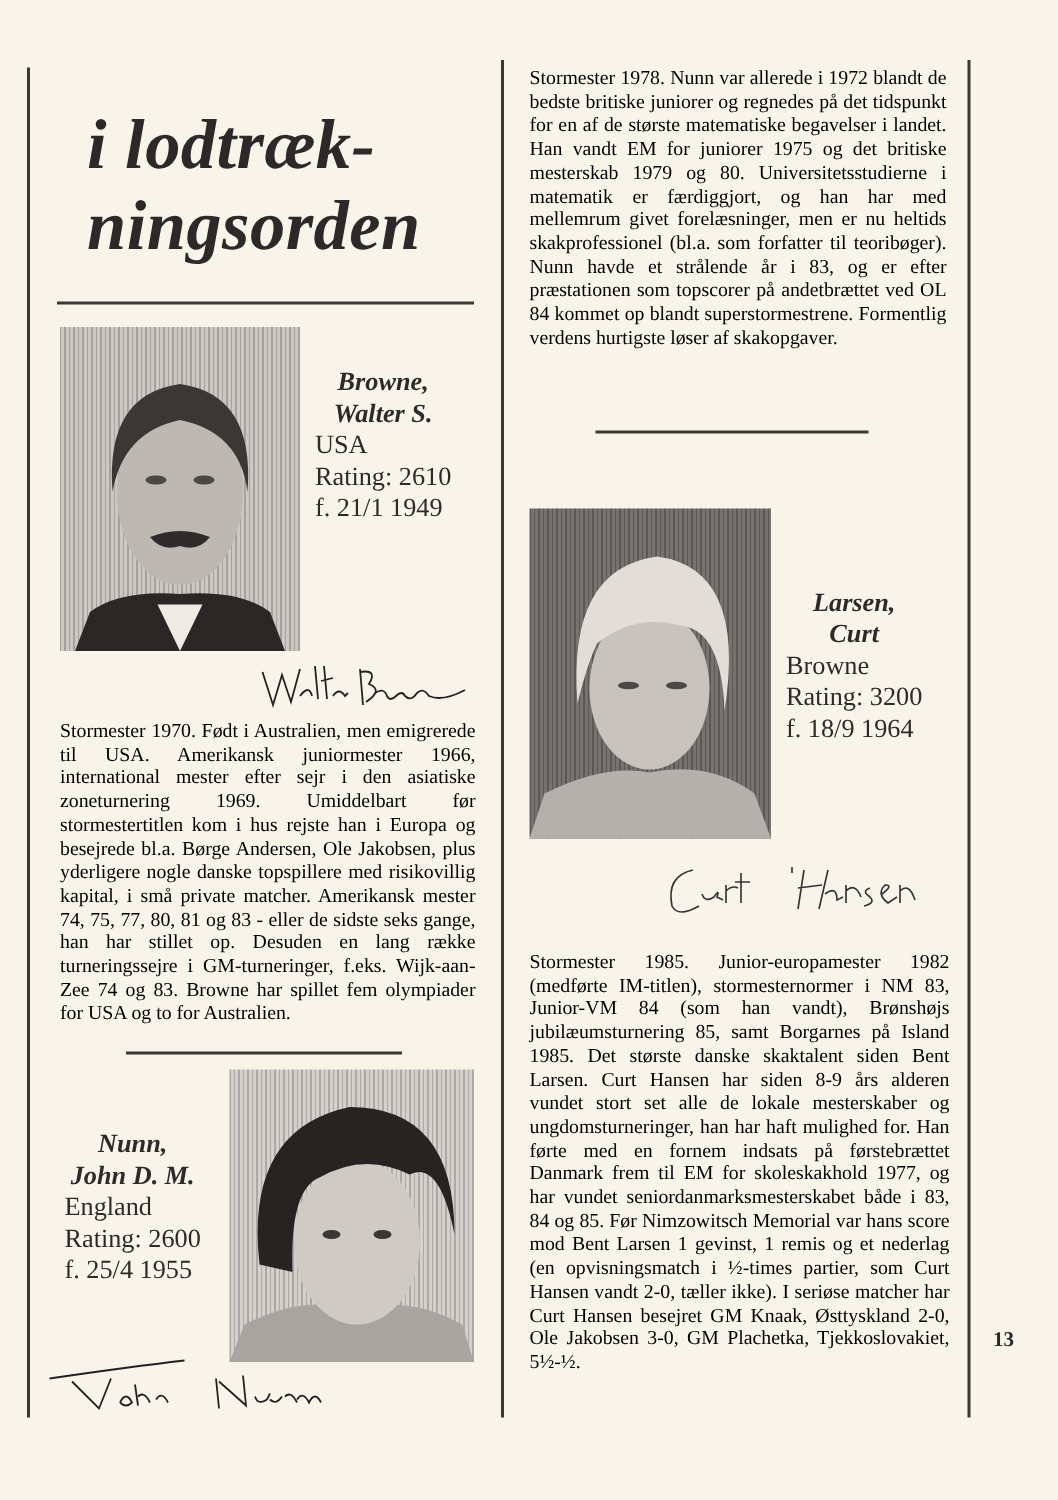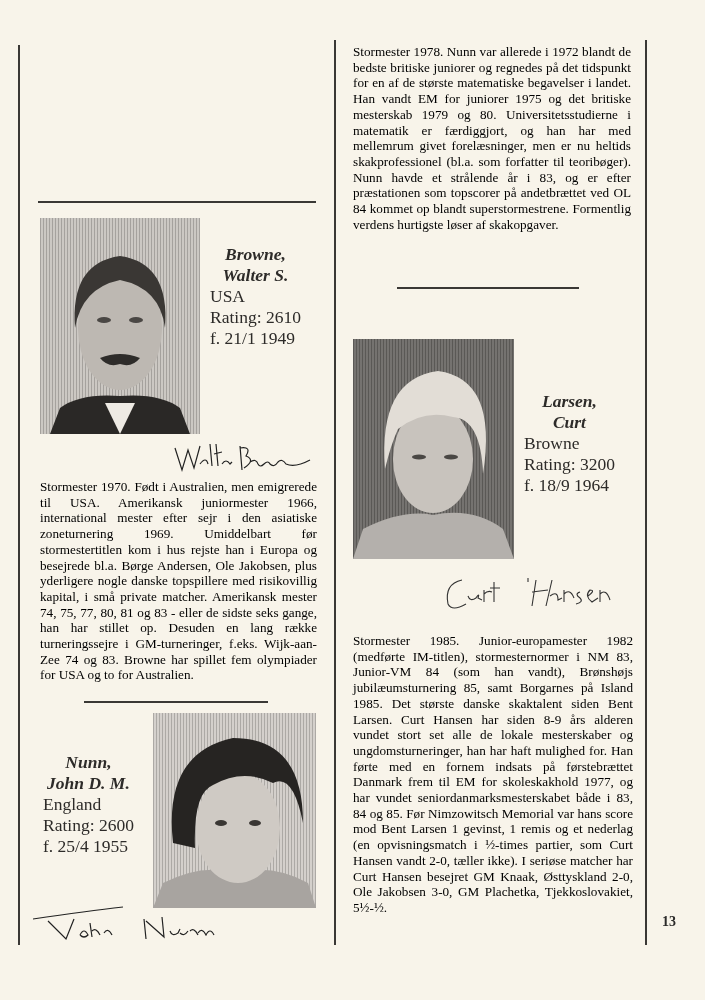--- a/index.html
+++ b/index.html
@@ -29,31 +29,33 @@
   }
   .info .nm { font-style: italic; font-weight: bold; display: block; text-align: center; }
   .info .ln { display: block; }
   .body-text {
     position: absolute; font-size: 13.2px; line-height: 15.7px; color: #000000;
     text-align: justify; hyphens: manual;
   }
   .sig { position: absolute; }
   .sig svg { width: 100%; height: 100%; }
   .pagenum {
-    position: absolute; left: 662px; top: 914px; font-weight: bold; font-size: 14px; color: #2b2a29;
+    position: absolute; left: 662px; top: 886px; font-weight: bold; font-size: 14px; color: #2b2a29;
   }
 </style>
 </head>
 <body>
 
 <div class="vline" style="left:18px; top:45px; height:900px;"></div>
 <div class="vline" style="left:334px; top:40px; height:905px;"></div>
 <div class="vline" style="left:645px; top:40px; height:905px;"></div>
 
 <div class="title">
+  <div>i lodtræk-</div>
+  <div>ningsorden</div>
 </div>
 <div class="hline" style="left:38px; top:201px; width:278px;"></div>
 
 <div class="photo" style="left:40px; top:218px; width:160px; height:216px; background-color:#c9c5c0;">
   <svg viewBox="0 0 160 216" preserveAspectRatio="none">
     <path d="M10 216 L20 190 Q40 175 80 178 Q120 175 140 190 L150 216Z" fill="#2a2826"></path>
     <path d="M65 185 L80 216 L95 185Z" fill="#eeeae4"></path>
     <ellipse cx="80" cy="110" rx="42" ry="62" fill="#bdb8b2"></ellipse>
     <path d="M35 110 Q30 45 80 38 Q130 45 125 110 Q120 70 80 62 Q42 70 35 110Z" fill="#3a3734"></path>
     <path d="M60 140 Q80 132 100 140 Q92 150 80 146 Q68 150 60 140Z" fill="#2e2c2a"></path>

